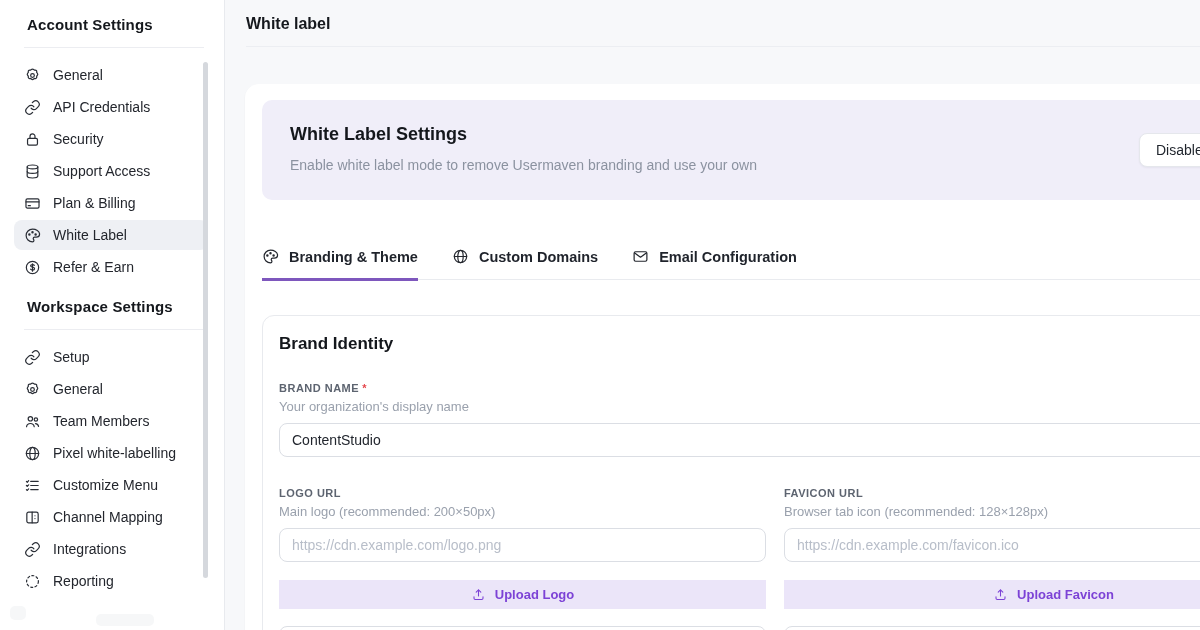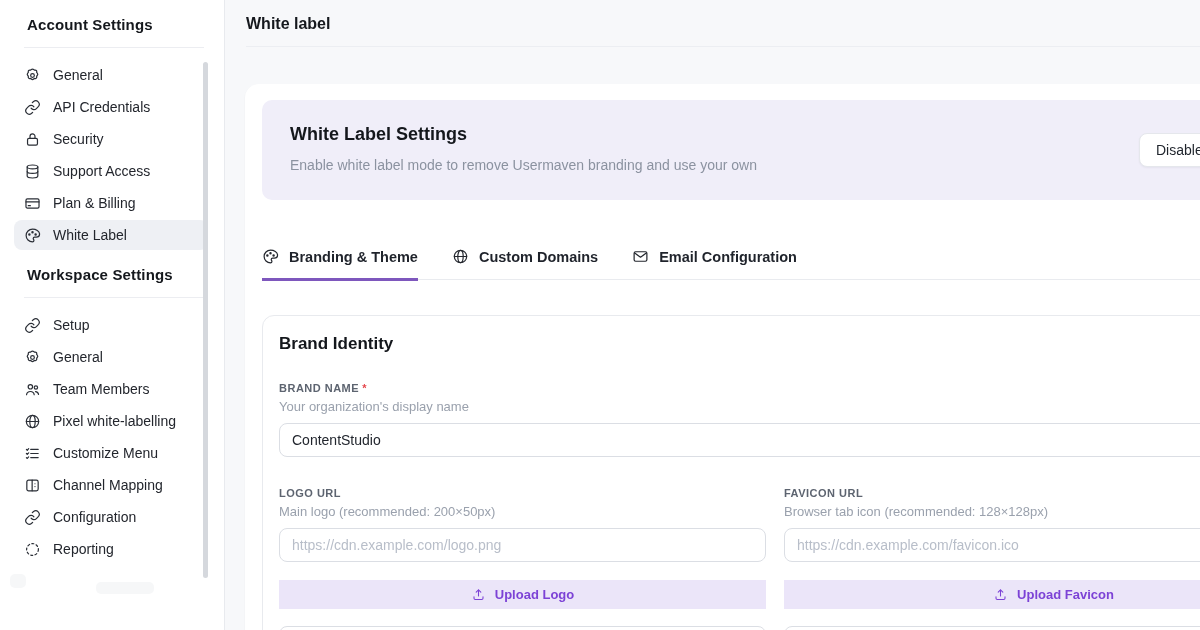--- a/index.html
+++ b/index.html
@@ -183,20 +183,30 @@
           <span class="ico">
             <svg viewBox="0 0 24 24" fill="none" stroke="currentColor" stroke-width="1.7" stroke-linecap="round" stroke-linejoin="round">
               <path d="M12 3a9 9 0 0 0 0 18c1.1 0 2-.9 2-2 0-.5-.2-1-.5-1.4-.3-.4-.5-.8-.5-1.3 0-1.1.9-2 2-2h2.3a4.7 4.7 0 0 0 4.7-4.6C21.6 6 17.2 3 12 3z"></path>
               <circle cx="7.6" cy="10.6" r=".9"></circle>
               <circle cx="12" cy="7.3" r=".9"></circle>
               <circle cx="16.4" cy="10.6" r=".9"></circle>
             </svg>
           </span>
           <span>White Label</span>
         </div>
+        <div class="nav-item">
+          <span class="ico">
+            <svg viewBox="0 0 24 24" fill="none" stroke="currentColor" stroke-width="1.7" stroke-linecap="round" stroke-linejoin="round">
+              <circle cx="12" cy="12" r="8.7"></circle>
+              <path d="M12 6.8v10.4"></path>
+              <path d="M14.6 8.9c-.5-.7-1.5-1.1-2.6-1.1-1.5 0-2.7.8-2.7 1.9s1 1.7 2.7 1.9c1.8.2 2.9.9 2.9 2.1s-1.2 1.9-2.9 1.9c-1.2 0-2.2-.5-2.7-1.2"></path>
+            </svg>
+          </span>
+          <span>Refer &amp; Earn</span>
+        </div>
       </nav>
       <div class="sb-heading">Workspace Settings</div>
       <div class="sb-divider"></div>
       <nav class="nav">
         <div class="nav-item">
           <span class="ico">
             <svg viewBox="0 0 24 24" fill="none" stroke="currentColor" stroke-width="1.7" stroke-linecap="round" stroke-linejoin="round">
               <path d="M10 13a5 5 0 0 0 7.5.5l3-3a5 5 0 0 0-7-7l-1.7 1.7"></path>
               <path d="M14 11a5 5 0 0 0-7.5-.5l-3 3a5 5 0 0 0 7 7l1.7-1.7"></path>
             </svg>
@@ -257,21 +267,21 @@
           </span>
           <span>Channel Mapping</span>
         </div>
         <div class="nav-item">
           <span class="ico">
             <svg viewBox="0 0 24 24" fill="none" stroke="currentColor" stroke-width="1.7" stroke-linecap="round" stroke-linejoin="round">
               <path d="M10 13a5 5 0 0 0 7.5.5l3-3a5 5 0 0 0-7-7l-1.7 1.7"></path>
               <path d="M14 11a5 5 0 0 0-7.5-.5l-3 3a5 5 0 0 0 7 7l1.7-1.7"></path>
             </svg>
           </span>
-          <span>Configuration</span>
+          <span>Integrations</span>
         </div>
         <div class="nav-item">
           <span class="ico">
             <svg viewBox="0 0 24 24" fill="none" stroke="currentColor" stroke-width="1.7" stroke-linecap="round" stroke-linejoin="round">
               <circle cx="12" cy="12" r="8.3" stroke-dasharray="2.8 3.4"></circle>
             </svg>
           </span>
           <span>Reporting</span>
         </div>
       </nav>

